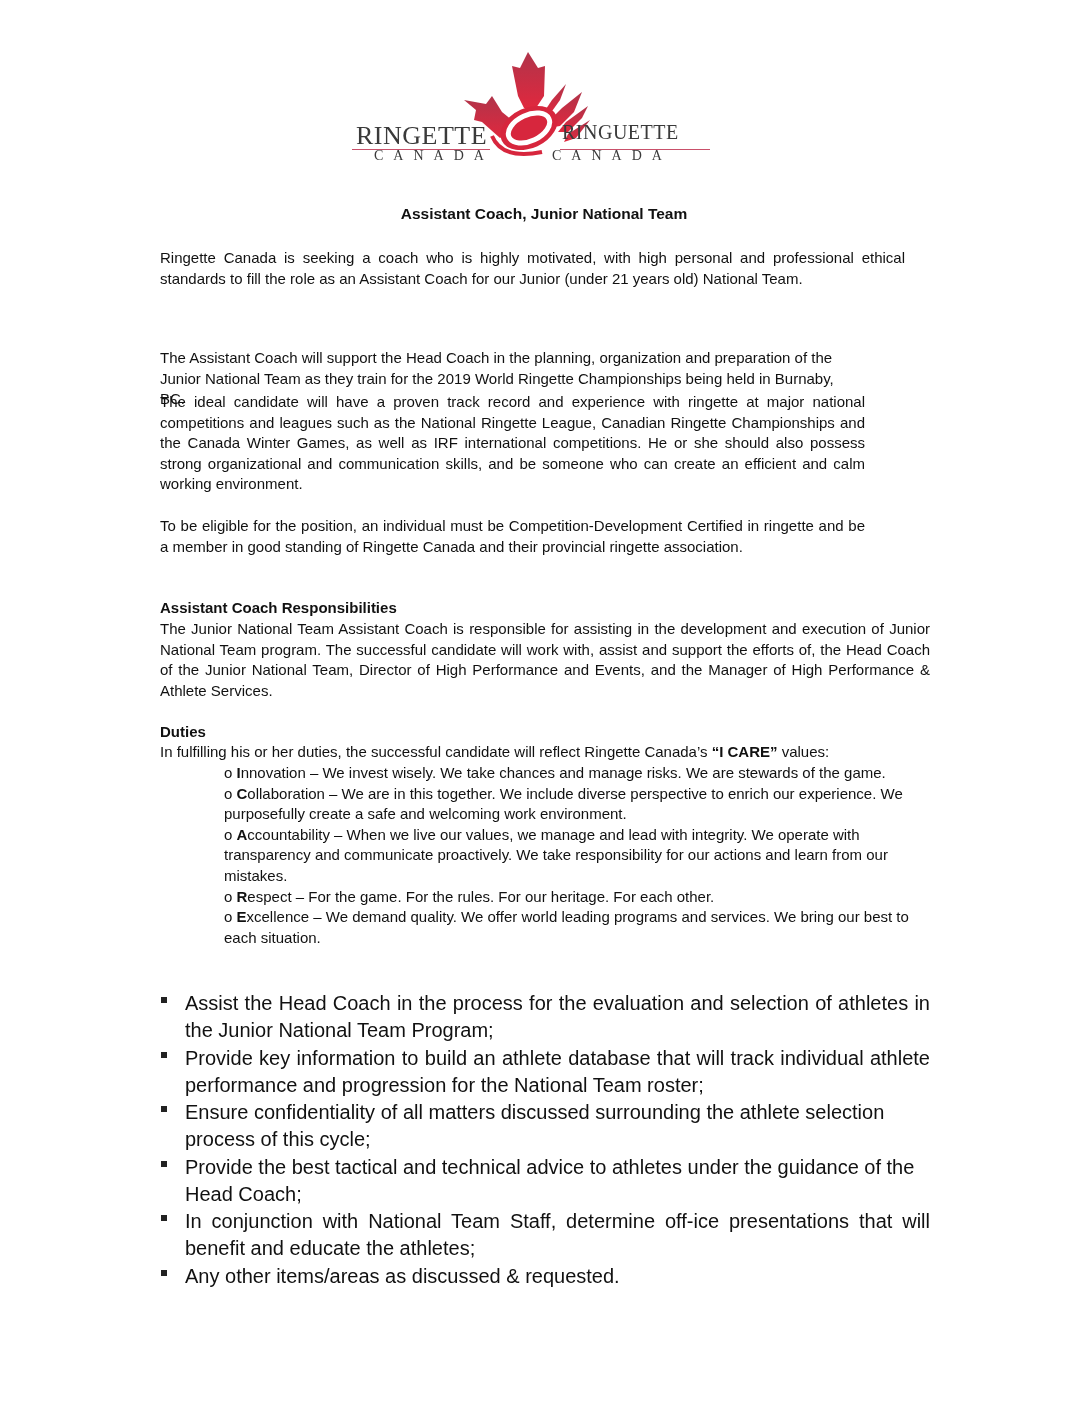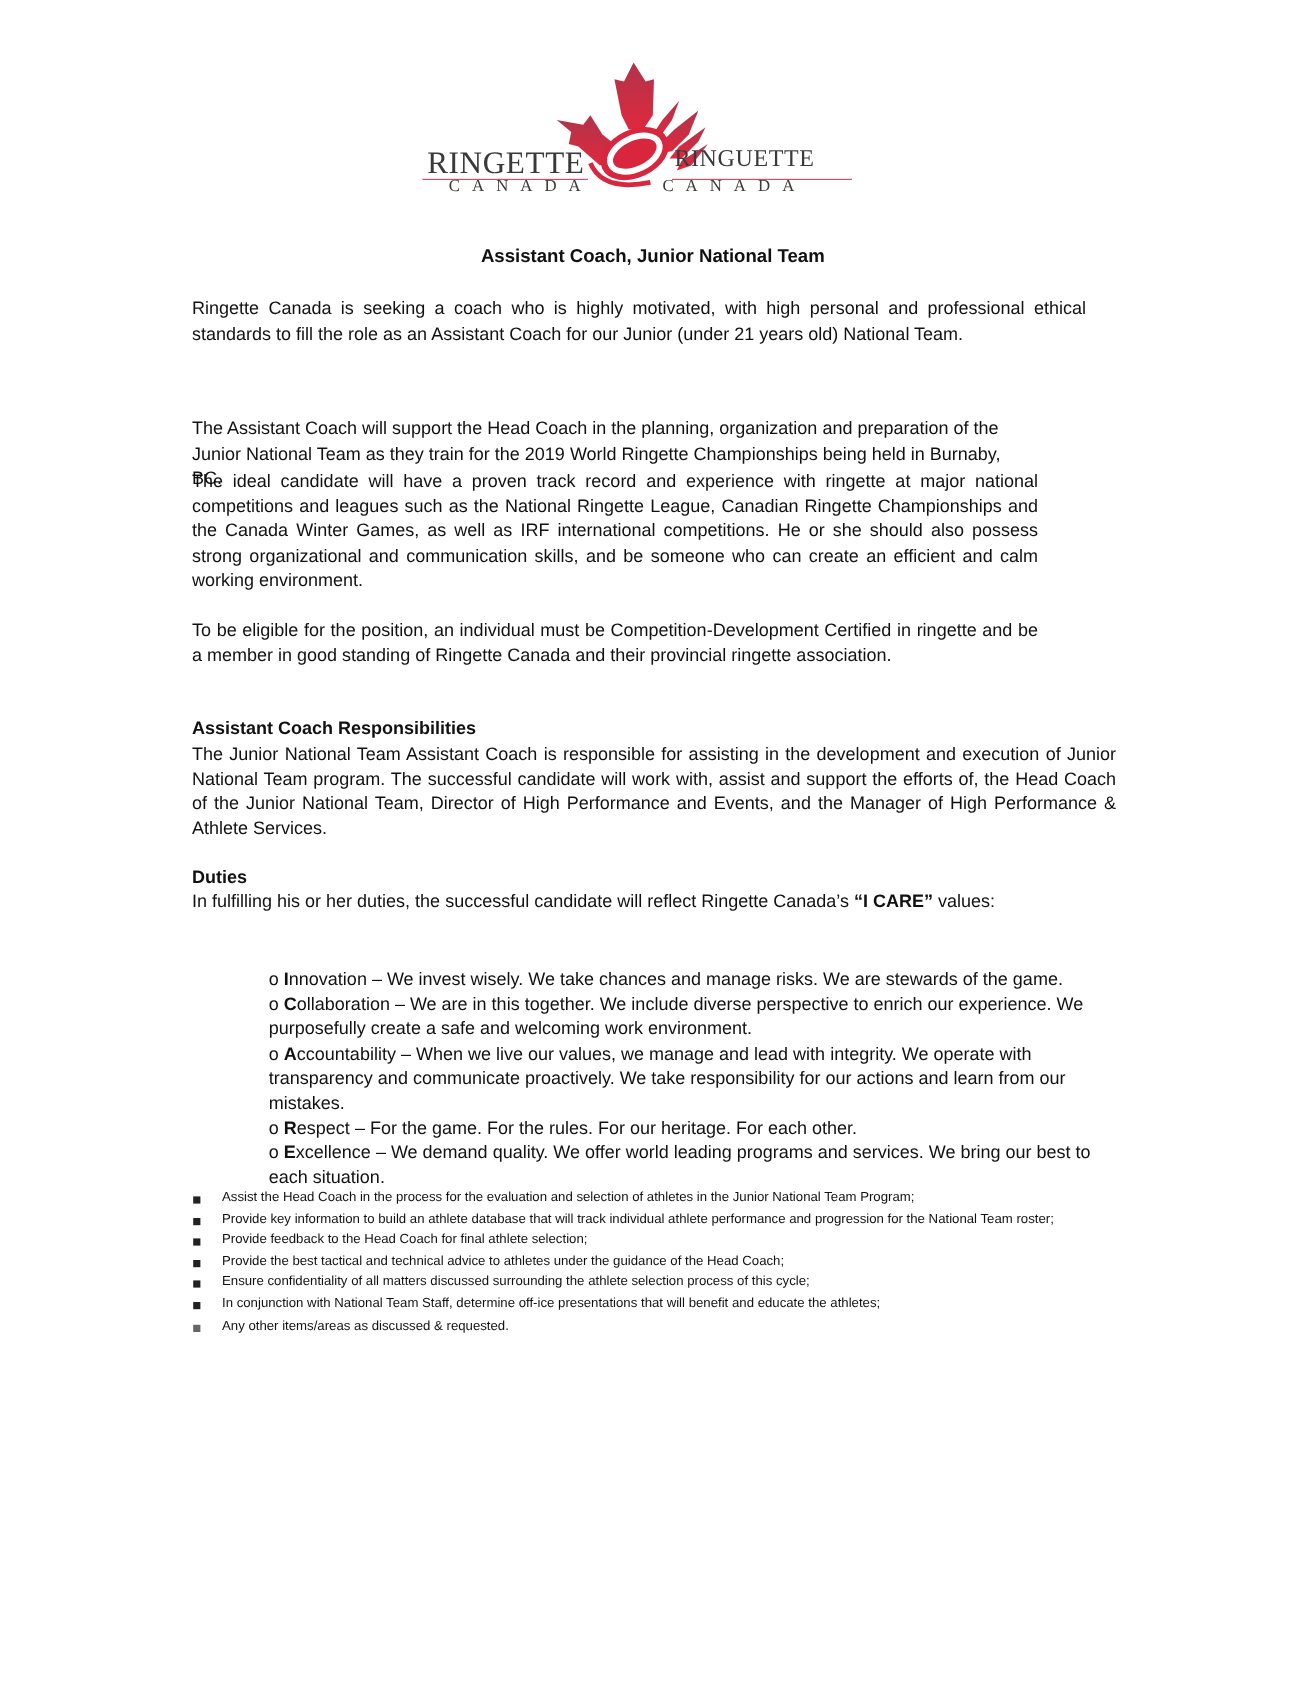--- a/index.html
+++ b/index.html
@@ -24,24 +24,24 @@
     .text { position: absolute; left: 160px; font-size: 15px; line-height: 20.6px; }
     .justify { text-align: justify; }
     .p1 { top: 248px; width: 745px; }
     .p2 { top: 310px; width: 700px; margin-top: 38px; }
     .p3 { top: 392px; width: 705px; }
     .p4 { top: 516px; width: 705px; }
     .h-resp { top: 598px; font-weight: bold; font-size: 15px; }
     .p5 { top: 619px; width: 770px; }
     .h-duties { top: 722px; font-weight: bold; font-size: 15px; }
     .p6 { top: 742px; width: 780px; }
-    .values { position: absolute; left: 224px; top: 763px; width: 710px; font-size: 15px; line-height: 20.6px; margin-top: 44px; }
+    .values { position: absolute; left: 224px; top: 763px; width: 710px; font-size: 15px; line-height: 20.6px; }
     .values .v { margin: 0; }
     .values .vname { font-weight: 600; }
-    .bullets { position: absolute; left: 160px; top: 990px; width: 770px; font-size: 11px; line-height: 17px; margin: 0; padding: 0; list-style: none; }
+    .bullets { position: absolute; left: 160px; top: 990px; width: 770px; font-size: 20px; line-height: 27px; margin: 0; padding: 0; list-style: none; }
     .bullets li { position: relative; padding-left: 25px; margin-bottom: 0.5px; }
     .bullets li .sq { position: absolute; left: 1px; top: 7px; width: 6px; height: 6px; background: #222; }
     .bullets li:nth-child(7) .sq, .bullets li:nth-child(8) .sq { background: #666; }
     .bullets li:nth-child(7), .bullets li:nth-child(8) { margin-top: 2px; }
     .q { font-weight: bold; }
   </style>
 </head>
 <body>
 
 <div class="logo">
@@ -93,18 +93,17 @@
   <p class="v"><span>o</span> <span class="vname">I</span><span>nnovation</span><span> – We invest wisely. We take chances and manage risks. We are stewards of the game.</span></p>
   <p class="v"><span>o</span> <span class="vname">C</span><span>ollaboration</span><span> – We are in this together. We include diverse perspective to enrich our experience. We purposefully create a safe and welcoming work environment.</span></p>
   <p class="v"><span>o</span> <span class="vname">A</span><span>ccountability</span><span> – When we live our values, we manage and lead with integrity. We operate with transparency and communicate proactively. We take responsibility for our actions and learn from our mistakes.</span></p>
   <p class="v"><span>o</span> <span class="vname">R</span><span>espect</span><span> – For the game. For the rules. For our heritage. For each other.</span></p>
   <p class="v"><span>o</span> <span class="vname">E</span><span>xcellence</span><span> – We demand quality. We offer world leading programs and services. We bring our best to each situation.</span></p>
 </div>
 
 <ul class="bullets">
   <li class="justify"><span class="sq"></span><span>Assist the Head Coach in the process for the evaluation and selection of athletes in the Junior National Team Program;</span></li>
   <li class="justify"><span class="sq"></span><span>Provide key information to build an athlete database that will track individual athlete performance and progression for the National Team roster;</span></li>
-  <li><span class="sq"></span><span>Provide feedback to the Head Coach for final athlete selection;</span></li>
+  <li><span class="sq"></span><span>Ensure confidentiality of all matters discussed surrounding the athlete selection process of this cycle;</span></li>
   <li><span class="sq"></span><span>Provide the best tactical and technical advice to athletes under the guidance of the Head Coach;</span></li>
-  <li><span class="sq"></span><span>Ensure confidentiality of all matters discussed surrounding the athlete selection process of this cycle;</span></li>
   <li class="justify"><span class="sq"></span><span>In conjunction with National Team Staff, determine off-ice presentations that will benefit and educate the athletes;</span></li>
   <li><span class="sq"></span><span>Any other items/areas as discussed &amp; requested.</span></li>
 </ul>
 
 </body></html>

